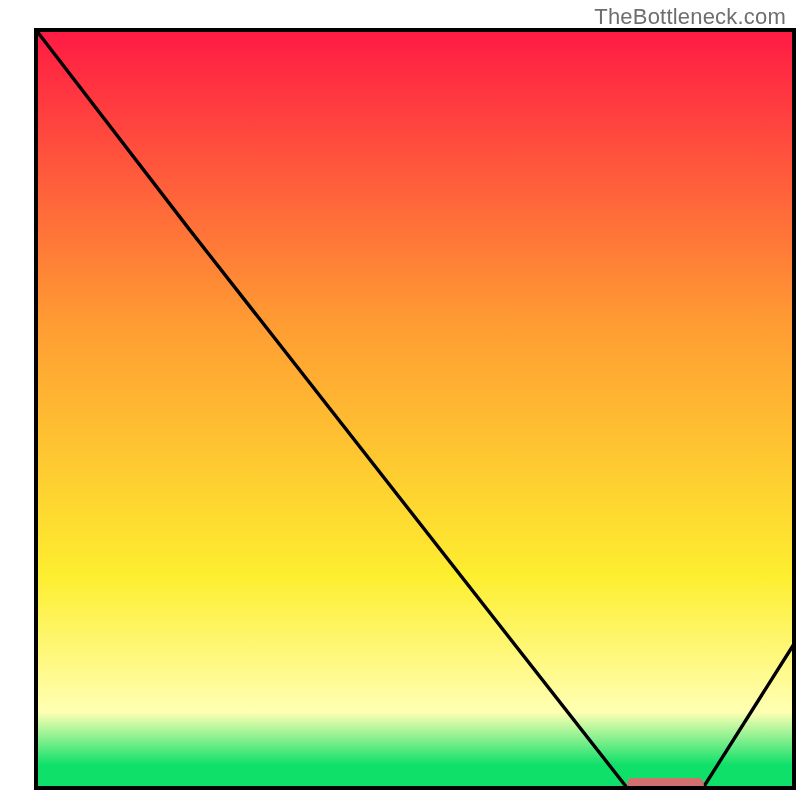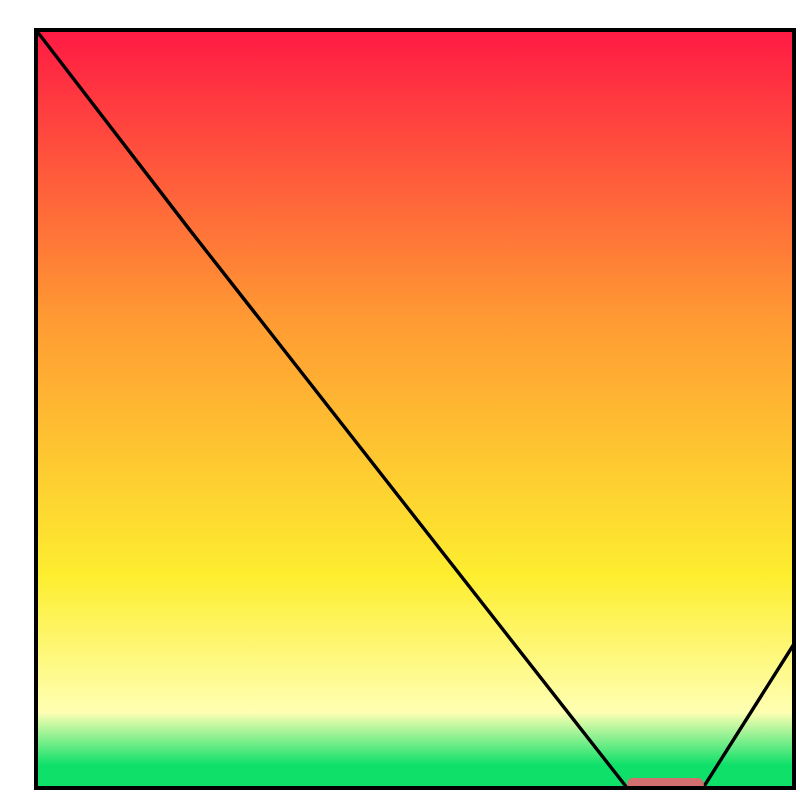--- a/index.html
+++ b/index.html
@@ -53,13 +53,14 @@
     <g id="plot-group" clip-path="url(#plot-clip)">
       <rect id="grad-rect" fill="url(#bg-grad)" x="36" y="30" width="758" height="758"></rect>
       <path id="curve" fill="none" stroke-width="3.4" stroke-linejoin="round" d="M36.0,30.0 L187.6,227.1 L627.2,788.0 L703.0,788.0 L794.0,644.0 " stroke="#000000"></path>
       <rect id="bar-shadow" rx="5" ry="5" x="628.24" y="780" width="75.79999999999995" height="12" fill="#b85b59"></rect>
       <rect id="bar" rx="5" ry="5" x="627.24" y="778" width="75.79999999999995" height="12" fill="#d2706f"></rect>
     </g>
 
     <rect id="frame" fill="none" stroke-width="4" x="36" y="30" width="758" height="758" stroke="#000000"></rect>
   </svg>
 
+  <div class="attribution">TheBottleneck.com</div>
 </div>
 
 </body></html>

